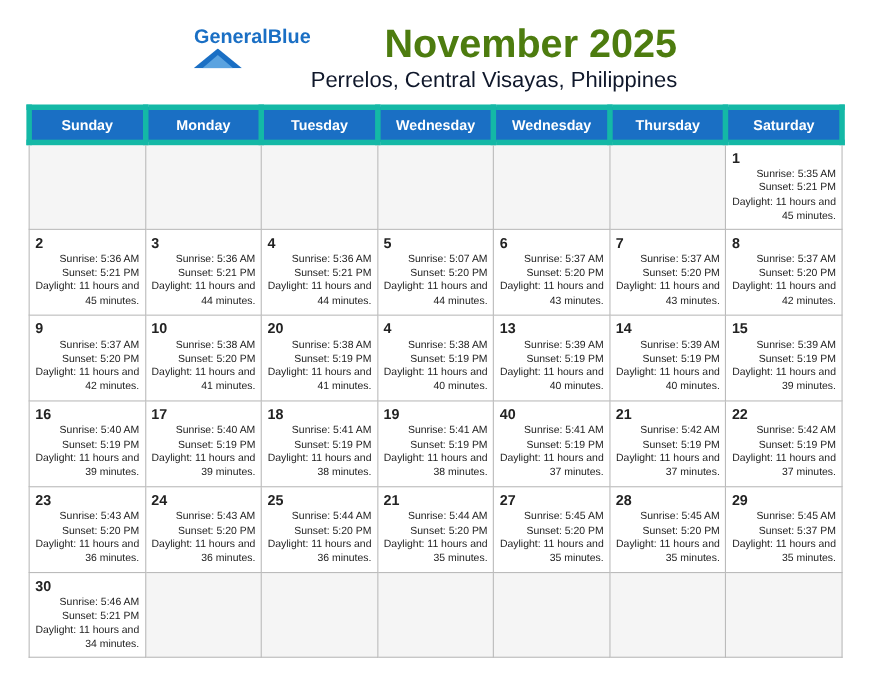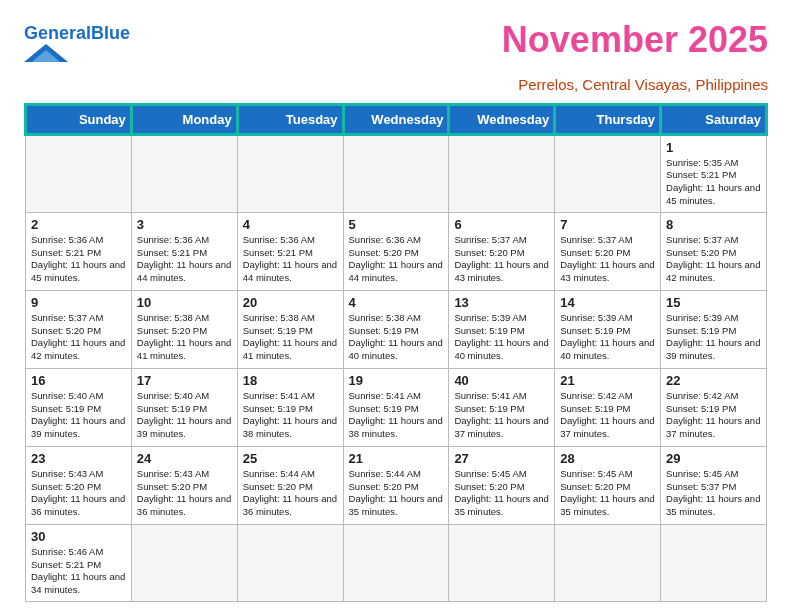--- a/index.html
+++ b/index.html
@@ -6,21 +6,21 @@
     body {
       font-family: Arial, sans-serif;
       background: #fff;
       width: 792px;
       min-height: 612px;
       padding: 20px 24px 16px 24px;
     }
     .header-area {
       display: flex;
       align-items: flex-start;
-      justify-content: space-between;
+      justify-content: center;
       margin-bottom: 10px;
     }
     .logo {
       display: flex;
       flex-direction: column;
       align-items: flex-start;
       margin-top: 4px;
     }
     .logo-text {
       font-size: 18px;
@@ -35,41 +35,41 @@
       width: 44px;
       height: 18px;
       margin-top: 2px;
     }
     .title-area {
       text-align: right;
     }
     .month-title {
       font-size: 36px;
       font-weight: bold;
-      color: #ec4899;
+      color: #4d7c0f;
       line-height: 1.1;
     }
     .location-title {
-      font-size: 15px;
-      color: #c2410c;
-      margin-top: 16px;
+      font-size: 20px;
+      color: #0f172a;
+      margin-top: 2px;
     }
     .calendar {
       width: 100%;
       border-collapse: collapse;
       border: 1px solid #bbb;
     }
     .calendar th {
       background: #1a6fc4;
       color: #fff;
       font-size: 13px;
       font-weight: bold;
       padding: 6px 4px;
-      text-align: right;
-      border: 3px solid #14b8a6;
+      text-align: center;
+      border: 5px solid #14b8a6;
     }
     .calendar td {
       width: calc(100% / 7);
       vertical-align: top;
       border: 1px solid #bbb;
       padding: 4px 5px;
       font-size: 10px;
       color: #222;
       background: #fff;
       height: 78px;
@@ -80,20 +80,21 @@
     .day-number {
       font-size: 13px;
       font-weight: bold;
       color: #222;
       margin-bottom: 2px;
     }
     .day-info {
       font-size: 9.5px;
       line-height: 1.35;
       color: #222;
+      text-align: right;
     }
     .last-row td {
       height: 64px;
       margin-top: 14px;
     }
   </style>
 </head>
 <body>
 
 <div class="header-area">
@@ -159,21 +160,21 @@
         </td>
         <td>
           <div class="day-number">4</div>
           <div class="day-info">Sunrise: 5:36 AM
 Sunset: 5:21 PM
 Daylight: 11 hours
 and 44 minutes.</div>
         </td>
         <td>
           <div class="day-number">5</div>
-          <div class="day-info">Sunrise: 6:36 AM
+          <div class="day-info">Sunrise: 5:07 AM
 Sunset: 5:20 PM
 Daylight: 11 hours
 and 44 minutes.</div>
         </td>
         <td>
           <div class="day-number">6</div>
           <div class="day-info">Sunrise: 5:37 AM
 Sunset: 5:20 PM
 Daylight: 11 hours
 and 43 minutes.</div>

